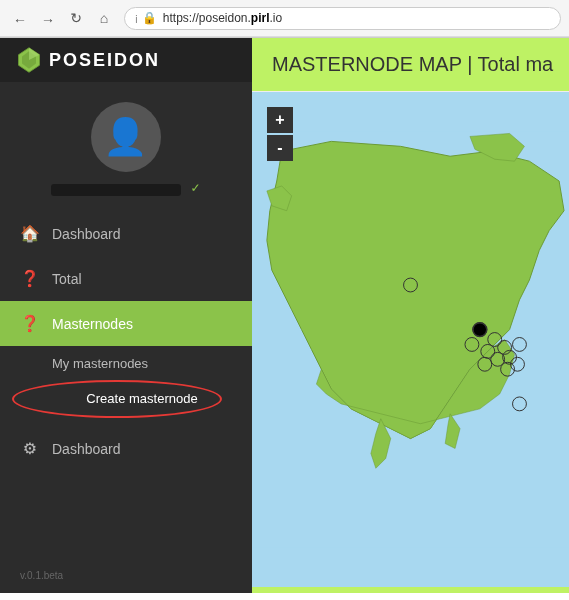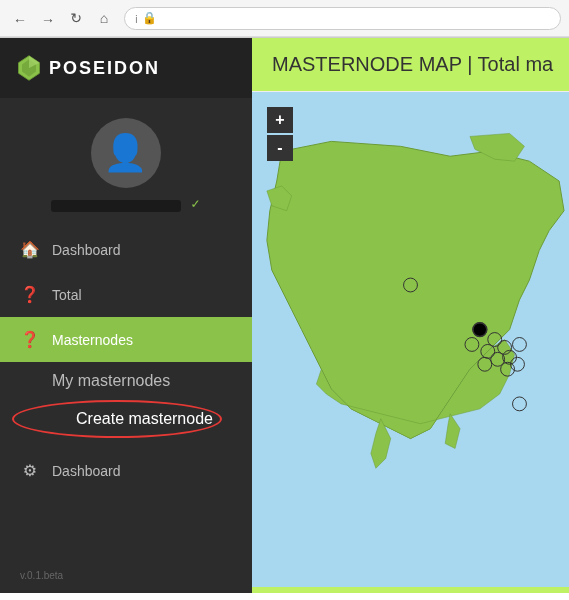--- a/index.html
+++ b/index.html
@@ -84,21 +84,21 @@
     .pirl-logo-text {
       color: #fff;
       font-size: 18px;
       font-weight: bold;
       letter-spacing: 2px;
     }
 
     
     .app-header {
       background: #222;
-      padding: 16px 15px;
+      padding: 8px 15px;
       display: flex;
       align-items: center;
       justify-content: space-between;
     }
 
     .user-profile {
       display: flex;
       flex-direction: column;
       align-items: center;
       padding: 20px 0 15px;
@@ -150,21 +150,21 @@
       color: #fff;
     }
     .nav-item .nav-icon { font-size: 16px; width: 20px; text-align: center; }
 
     .nav-subitem {
       display: flex;
       align-items: center;
       padding: 10px 20px 10px 52px;
       color: #bbb;
       cursor: pointer;
-      font-size: 16px;
+      font-size: 13px;
     }
 
     .sidebar-footer {
       padding: 12px 20px;
       color: #666;
       font-size: 10px;
     }
 
     
     .main-content {
@@ -234,20 +234,23 @@
   <div class="browser-toolbar">
     <div class="browser-nav-buttons">
       <button class="nav-btn">←</button>
       <button class="nav-btn">→</button>
       <button class="nav-btn">↻</button>
       <button class="nav-btn">⌂</button>
     </div>
     <div class="address-bar">
       <span class="info-icon">ℹ</span>
       <span class="lock-icon">🔒</span>
+      <span class="address-bar-text">
+        https://poseidon.<span class="domain-highlight">pirl</span>.io
+      </span>
     </div>
   </div>
 </div>
 
 <div class="app-container">
 
   <div class="sidebar">
 
     <div class="app-header">
       <div class="pirl-logo">
@@ -285,21 +288,21 @@
       <div class="nav-item active">
         <span class="nav-icon">❓</span>
         <span>Masternodes</span>
       </div>
 
       <div class="nav-subitem">
         <span>My masternodes</span>
       </div>
 
       <div style="position:relative;">
-        <div class="nav-subitem" style="color:#fff; padding-left:76px;">
+        <div class="nav-subitem" style="color:#fff; padding-left:52px;justify-content:center;">
           <span>Create masternode</span>
         </div>
 
         <div style="
           position: absolute;
           top: 50%;
           left: 12px;
           transform: translateY(-50%);
           width: 210px;
           height: 38px;

